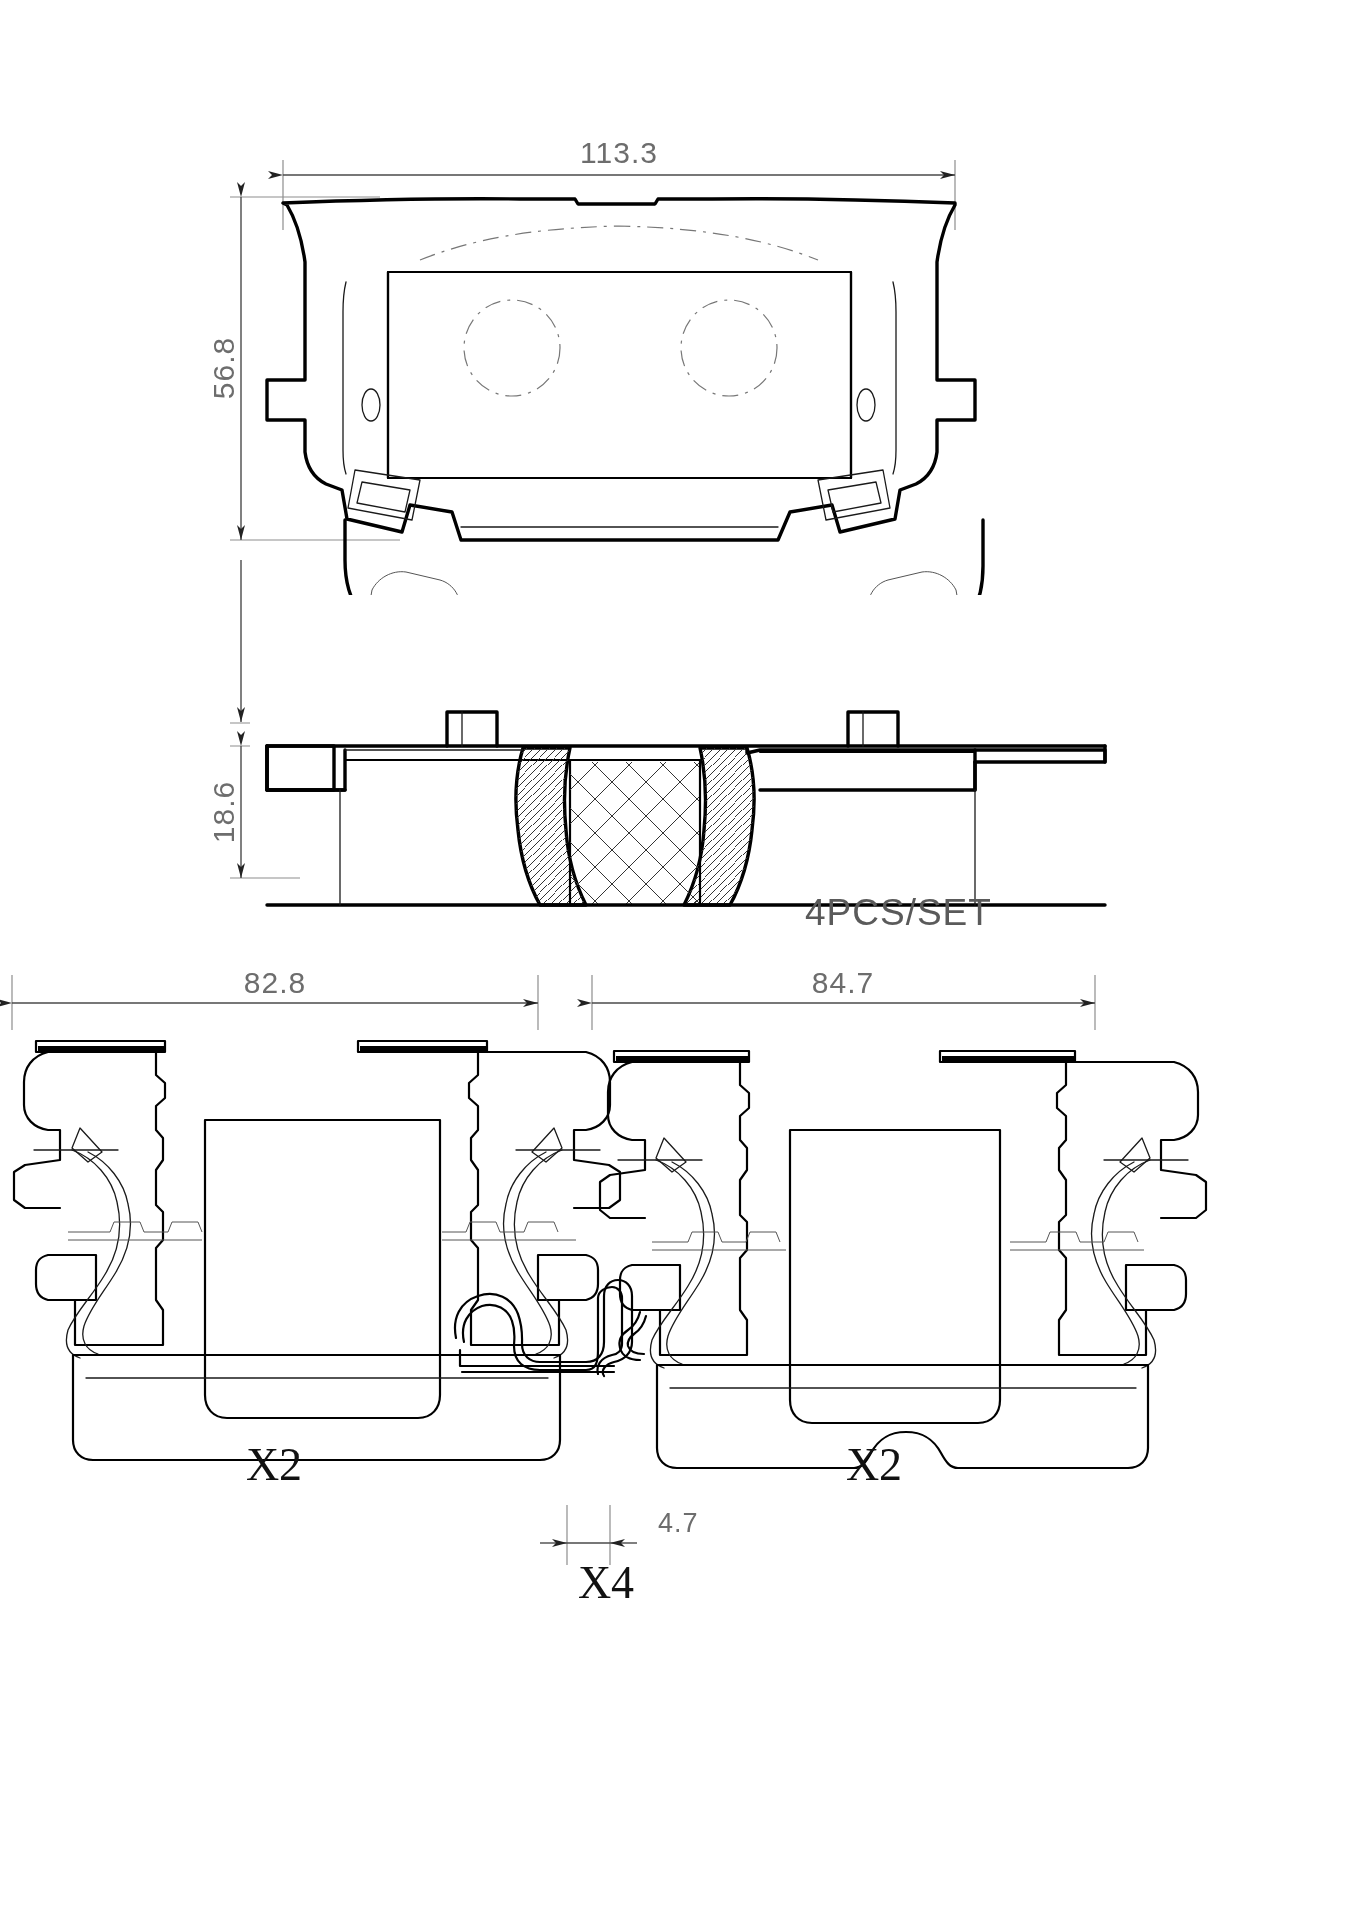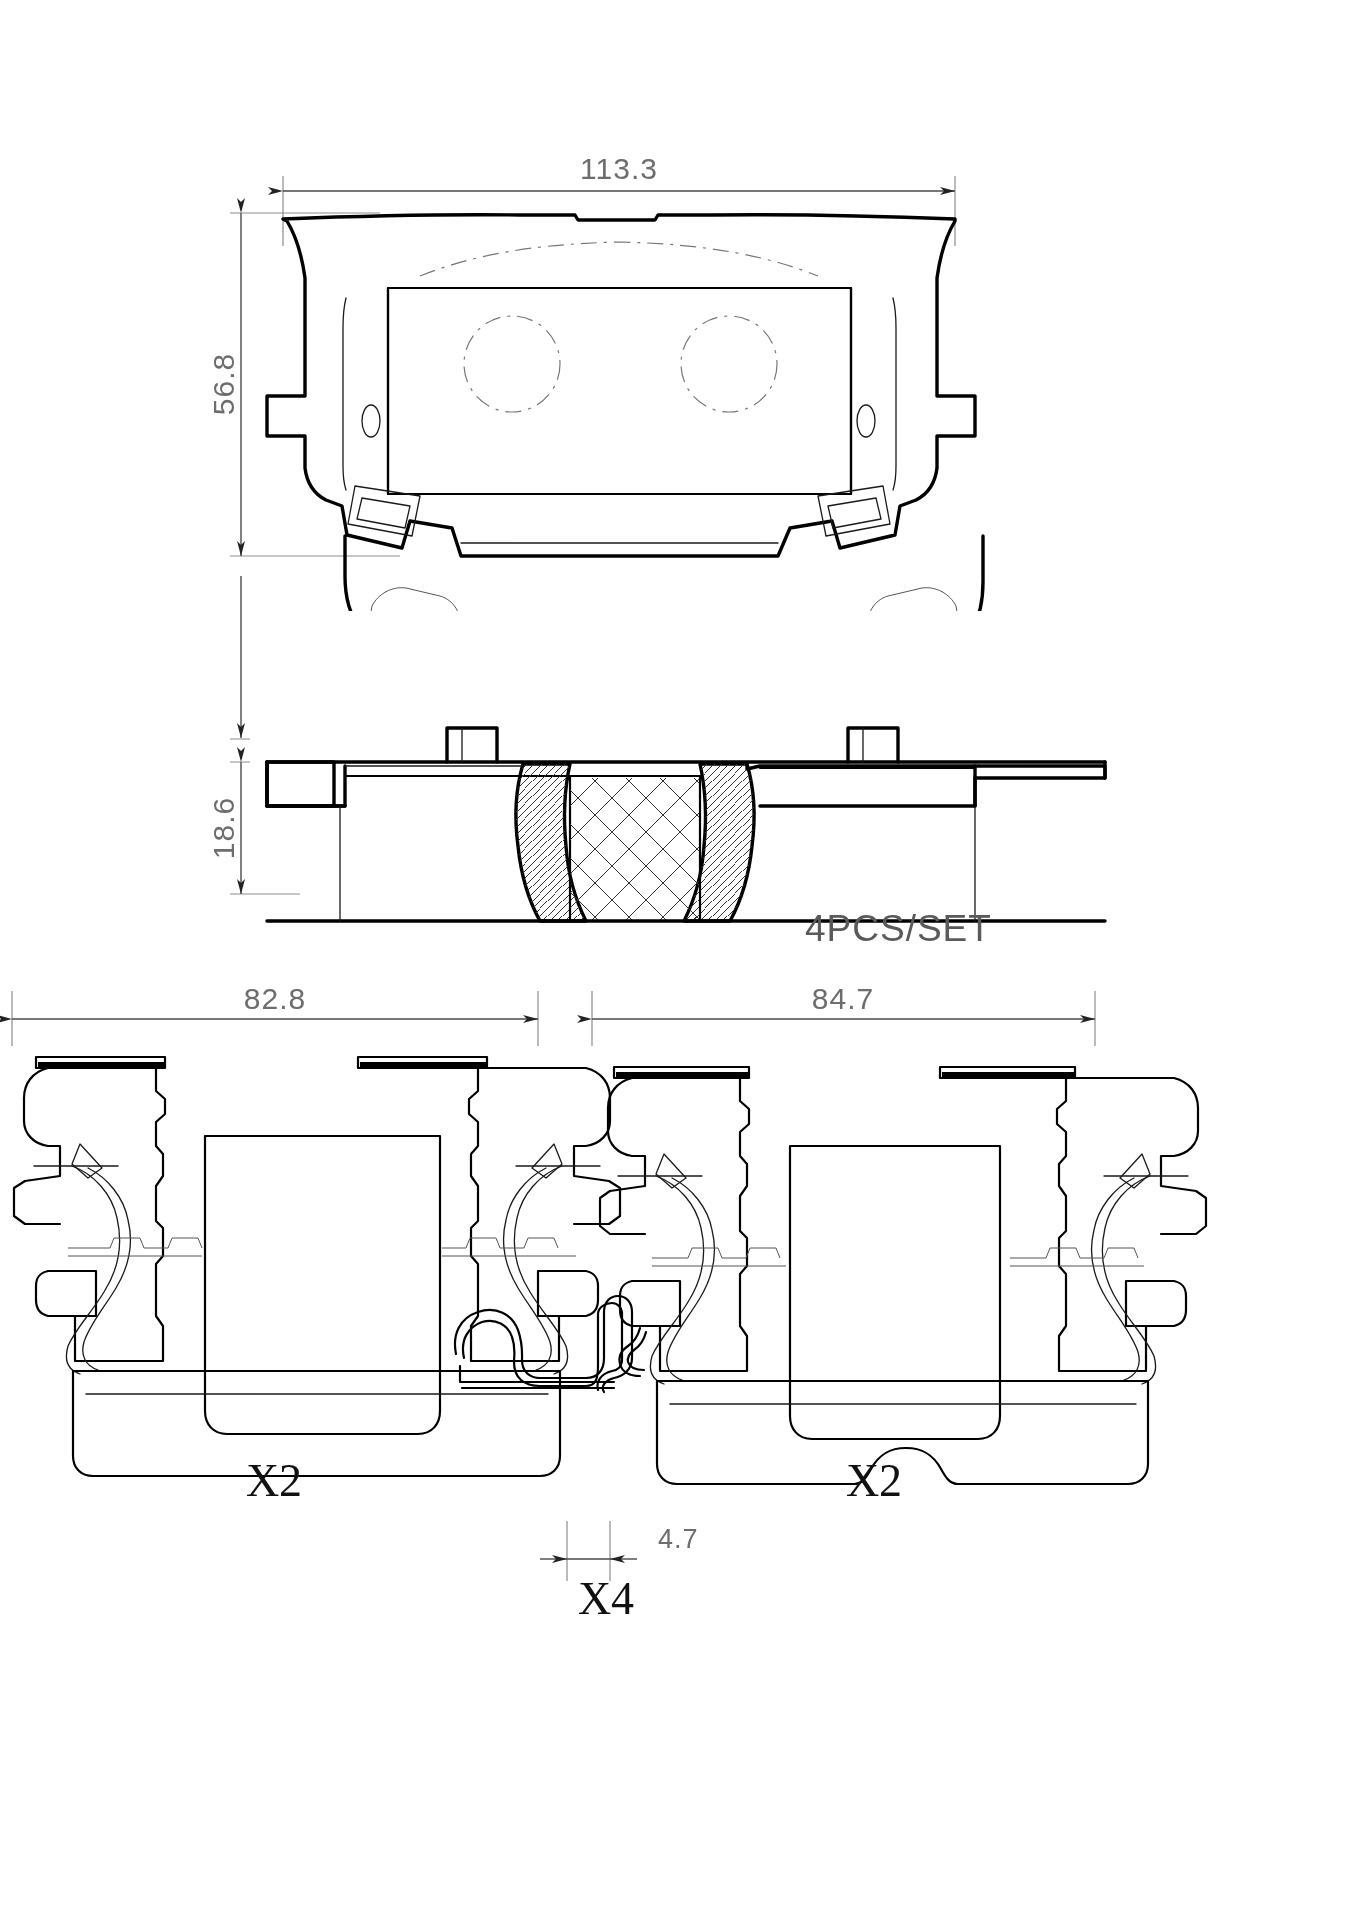--- a/index.html
+++ b/index.html
@@ -10,21 +10,21 @@
   }
   body {
     width: 1357px;
     height: 1920px;
     font-family: "Liberation Sans", sans-serif;
     overflow: hidden;
     position: relative;
   }
   #drawing-root {
     position: absolute;
-    left: 0; top: 16px;
+    left: 0; top: 0;
     width: 1357px;
     height: 1408px;
   }
   svg.sheet {
     display: block;
     width: 1357px;
     height: 1920px;
     background: #fff;
   }
   .dim-text {

